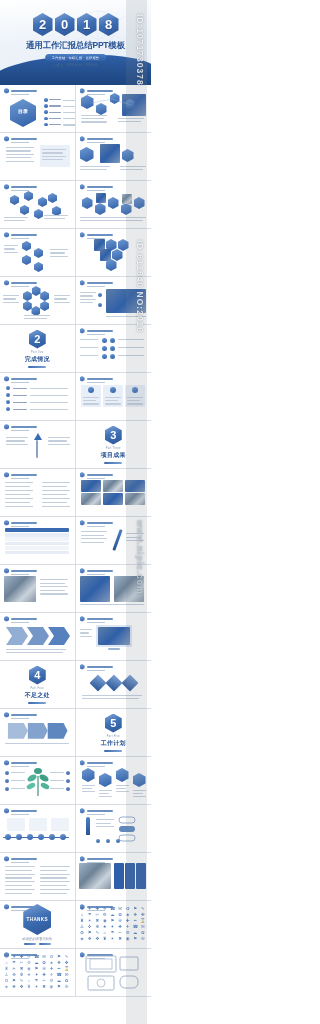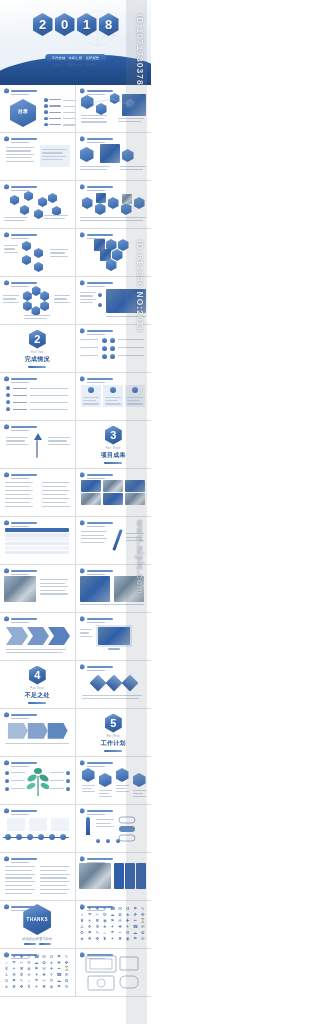--- a/index.html
+++ b/index.html
@@ -97,20 +97,21 @@
     <div class="wave2"></div>
     <div class="wave"></div>
 
     <div class="hexrow">
       <div class="yhex">2</div>
       <div class="yhex">0</div>
       <div class="yhex">1</div>
       <div class="yhex">8</div>
     </div>
 
+    <div class="subtitle">通用工作汇报总结PPT模板</div>
     <div class="pill">工作总结 · 年终汇报 · 述职报告</div>
     <div class="reporter">汇报人：XXX    时间：2018.01</div>
   </div>
 
   <div class="grid" id="grid">
       <div class="slide">
         <div class="sl-head">
           <div class="sl-dot"></div>
           <div class="sl-ttl"></div>
         </div>

